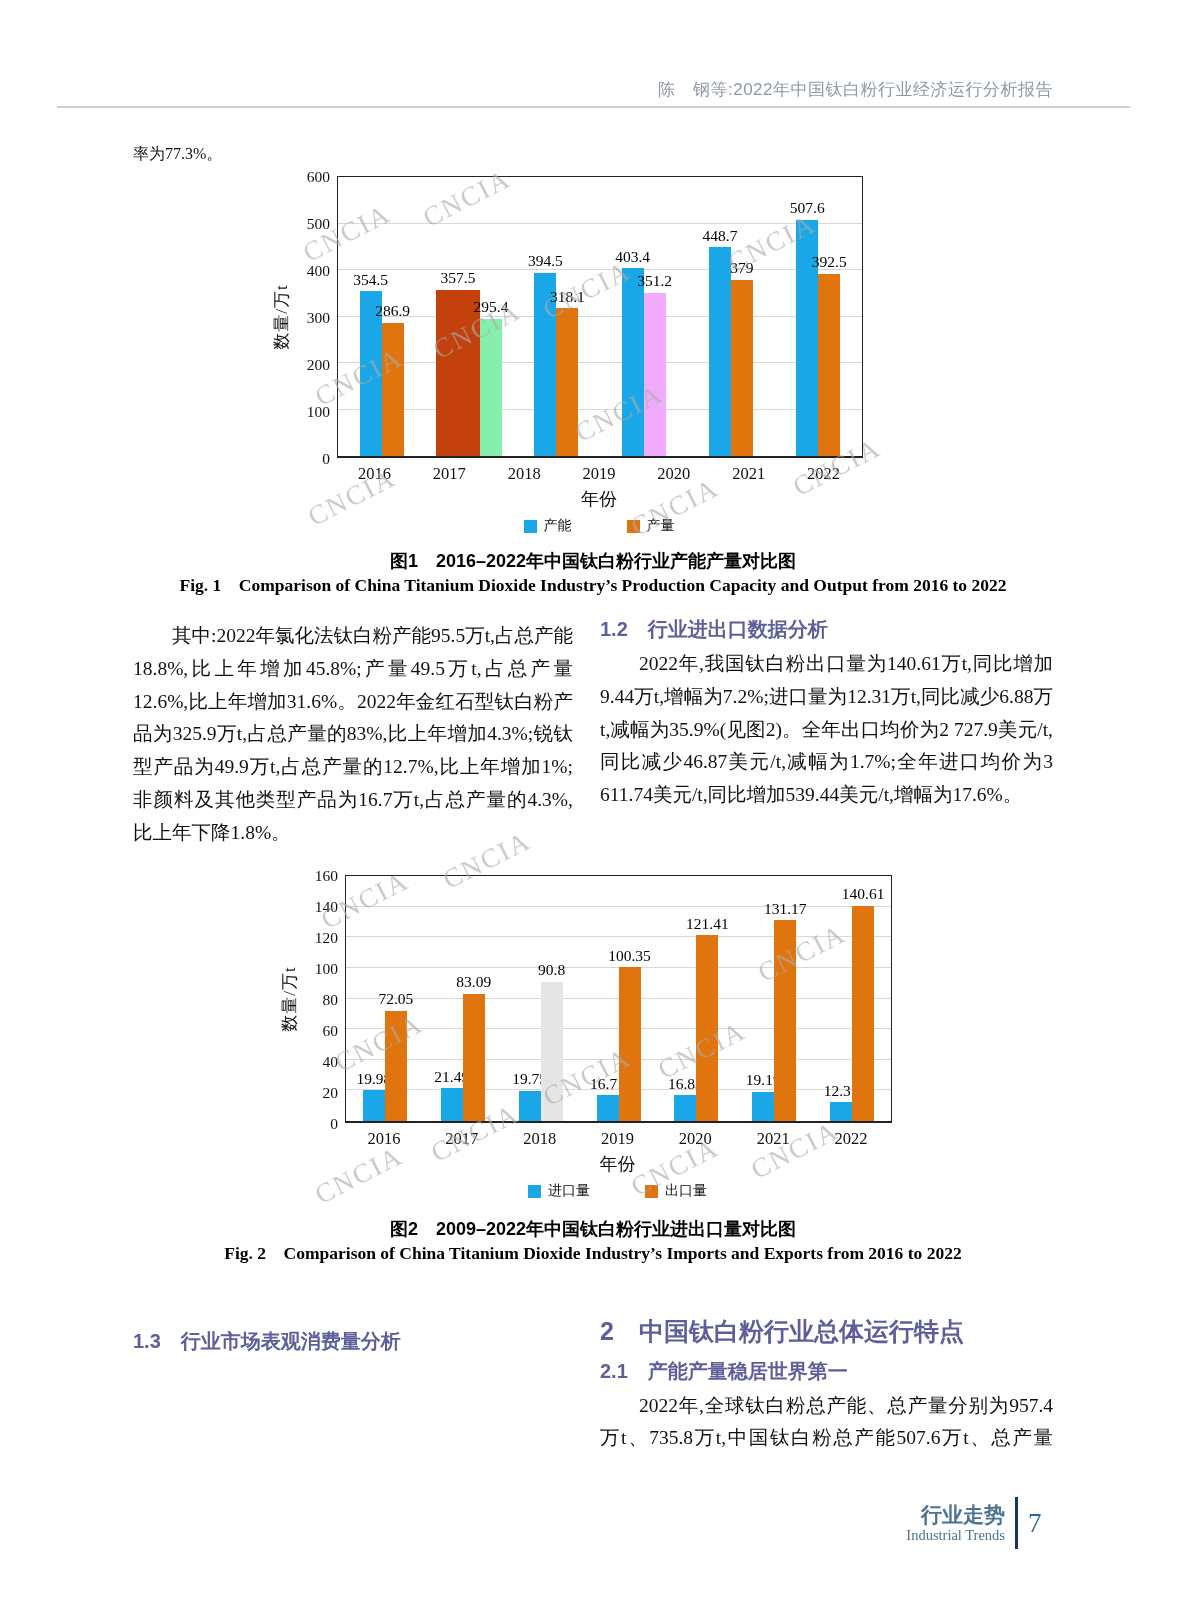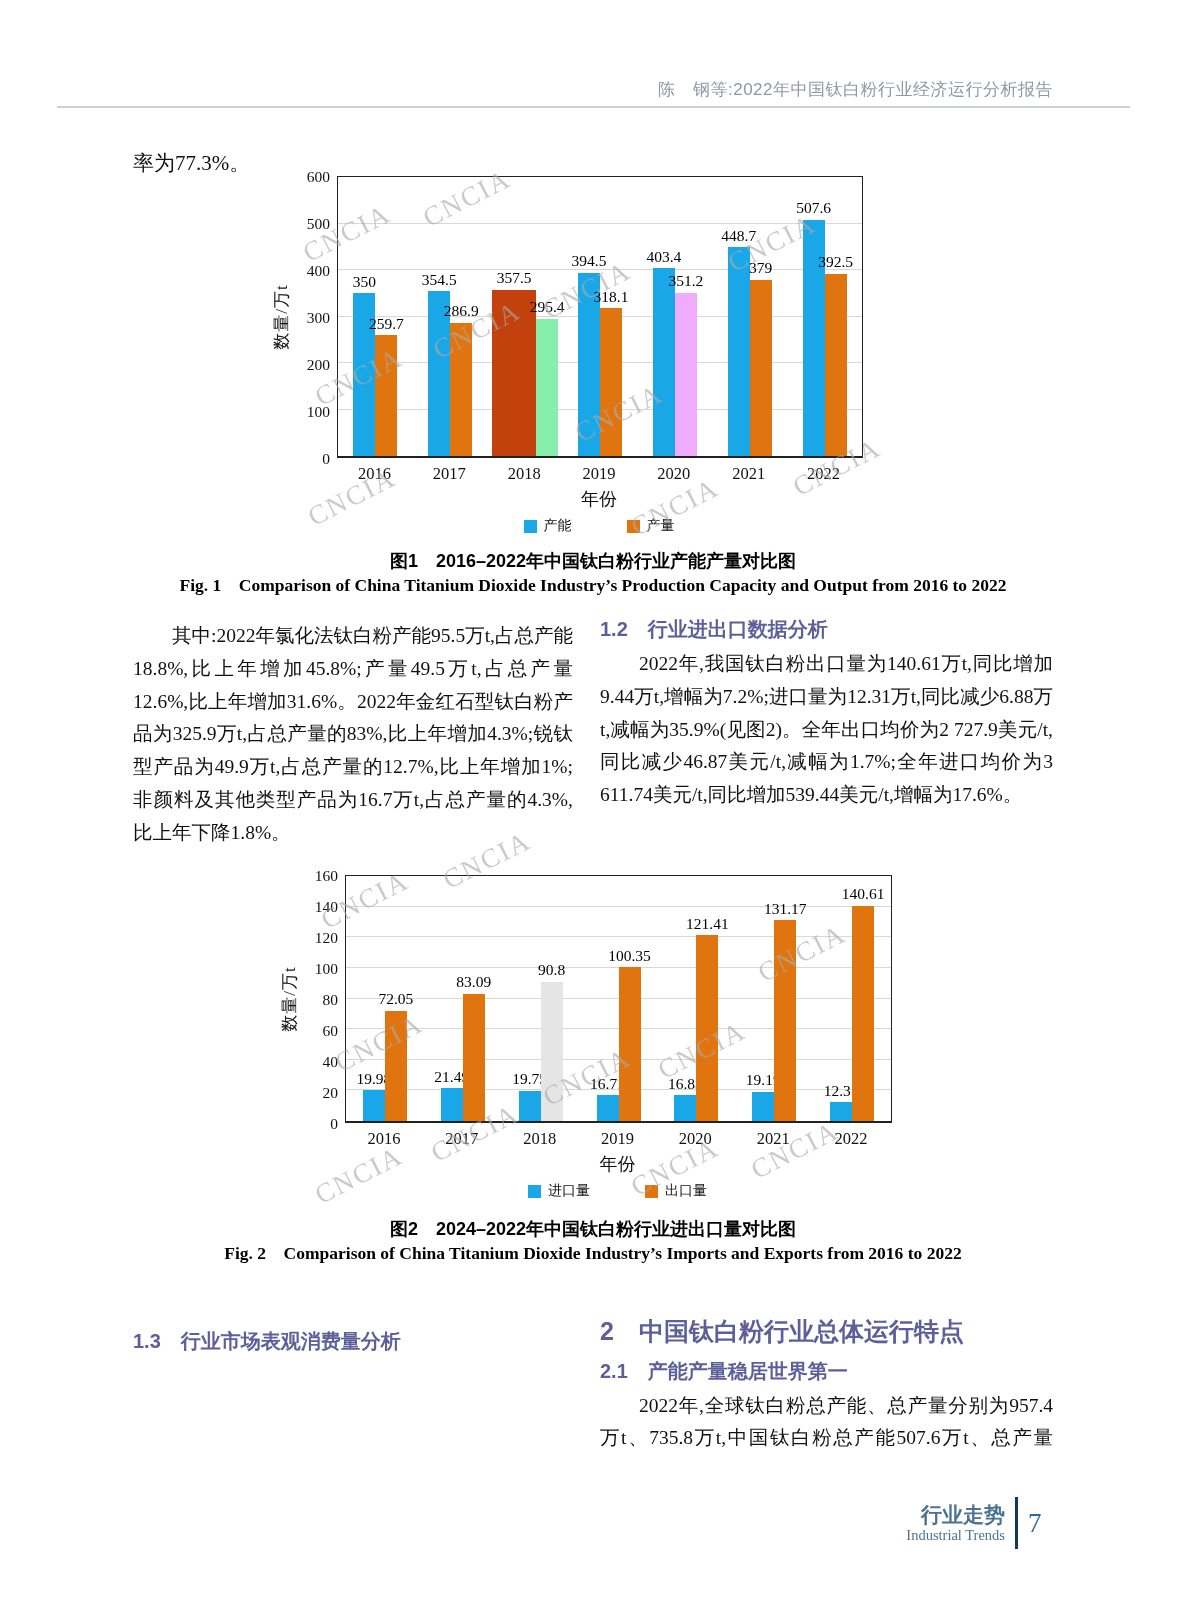--- a/index.html
+++ b/index.html
@@ -2,21 +2,21 @@
 <html style="--heading-color: #5d5f9a; --footer-color: #4c7390; --footer-dark: #16365c;"><head>
 <meta charset="utf-8">
 <style>
   html,body{margin:0;padding:0;background:#888;}
   .page{position:relative;width:1187px;height:1600px;background:#ffffff;margin:0 auto;
         font-family:"Liberation Serif","DejaVu Serif",serif;color:#111;overflow:hidden;}
   
   .running-head{position:absolute;top:78px;right:134px;font-family:"Liberation Sans","DejaVu Sans",sans-serif;
         font-size:17px;color:#8f98a3;letter-spacing:.5px;}
   .header-rule{position:absolute;top:106px;left:57px;width:1073px;height:2px;background:#cdd1d6;}
-  .intro{position:absolute;top:128px;left:133px;font-size:21px;}
+  .intro{position:absolute;top:128px;left:133px;font-size:16px;}
   
   .chart{position:absolute;}
   .chart-row{display:flex;}
   .chart-row{height:var(--plot-h);}
   .ylabel{width:22px;position:relative;}
   .ylabel span{position:absolute;left:50%;top:50%;transform:translate(-50%,-50%) rotate(-90deg);
         white-space:nowrap;font-size:17px;letter-spacing:1px;}
   .yticks{width:45px;position:relative;font-size:15.5px;}
   .ytick{position:absolute;right:7px;transform:translateY(50%);line-height:1;}
   .plot{width:var(--plot-w);position:relative;border:1.5px solid #222;border-bottom-width:2px;
@@ -79,28 +79,20 @@
           <div class="ytick" style="bottom: 83.3333%;">500</div>
           <div class="ytick" style="bottom: 100%;">600</div>
         </div>
       <div class="plot">
           <div class="gridline" style="bottom: 16.6667%;"></div>
           <div class="gridline" style="bottom: 33.3333%;"></div>
           <div class="gridline" style="bottom: 50%;"></div>
           <div class="gridline" style="bottom: 66.6667%;"></div>
           <div class="gridline" style="bottom: 83.3333%;"></div>
           <div class="bar-group">
-            <div class="bar" style="height: 58.3333%; background: rgb(26, 167, 232);">
-              <span class="bar-label">350</span>
-            </div>
-            <div class="bar" style="height: 43.2833%; background: rgb(224, 117, 15);">
-              <span class="bar-label">259.7</span>
-            </div>
-          </div>
-          <div class="bar-group">
             <div class="bar" style="height: 59.0833%; background: rgb(26, 167, 232);">
               <span class="bar-label">354.5</span>
             </div>
             <div class="bar" style="height: 47.8167%; background: rgb(224, 117, 15);">
               <span class="bar-label">286.9</span>
             </div>
           </div>
           <div class="bar-group">
             <div class="bar" style="height: 59.5833%; background: #c2410c; padding-left: 22px;">
               <span class="bar-label">357.5</span>
@@ -276,21 +268,21 @@
           <span>进口量</span>
         </div>
         <div class="legend-item">
           <span class="swatch" style="background: rgb(224, 117, 15);"></span>
           <span>出口量</span>
         </div>
       </div>
   </div>
 
   <div class="caption" style="top:1220px;">
-    <div class="caption-cn">图2　2024–2022年中国钛白粉行业进出口量对比图</div>
+    <div class="caption-cn">图2　2009–2022年中国钛白粉行业进出口量对比图</div>
     <div class="caption-en" style="margin-top:7px;">Fig. 2　Comparison of China Titanium Dioxide Industry’s Imports and Exports from 2016 to 2022</div>
   </div>
 
   <div class="col" style="left:133px;top:1328px;width:440px;">
     <h3 class="sec-heading">1.3　行业市场表观消费量分析</h3>
   </div>
   <div class="col" style="left:600px;top:1315px;width:453px;">
     <h2 class="sec-heading big">2　中国钛白粉行业总体运行特点</h2>
     <h3 class="sec-heading">2.1　产能产量稳居世界第一</h3>
     <p class="cont">2022年,全球钛白粉总产能、总产量分别为957.4万t、735.8万t,中国钛白粉总产能507.6万t、总产量</p>

